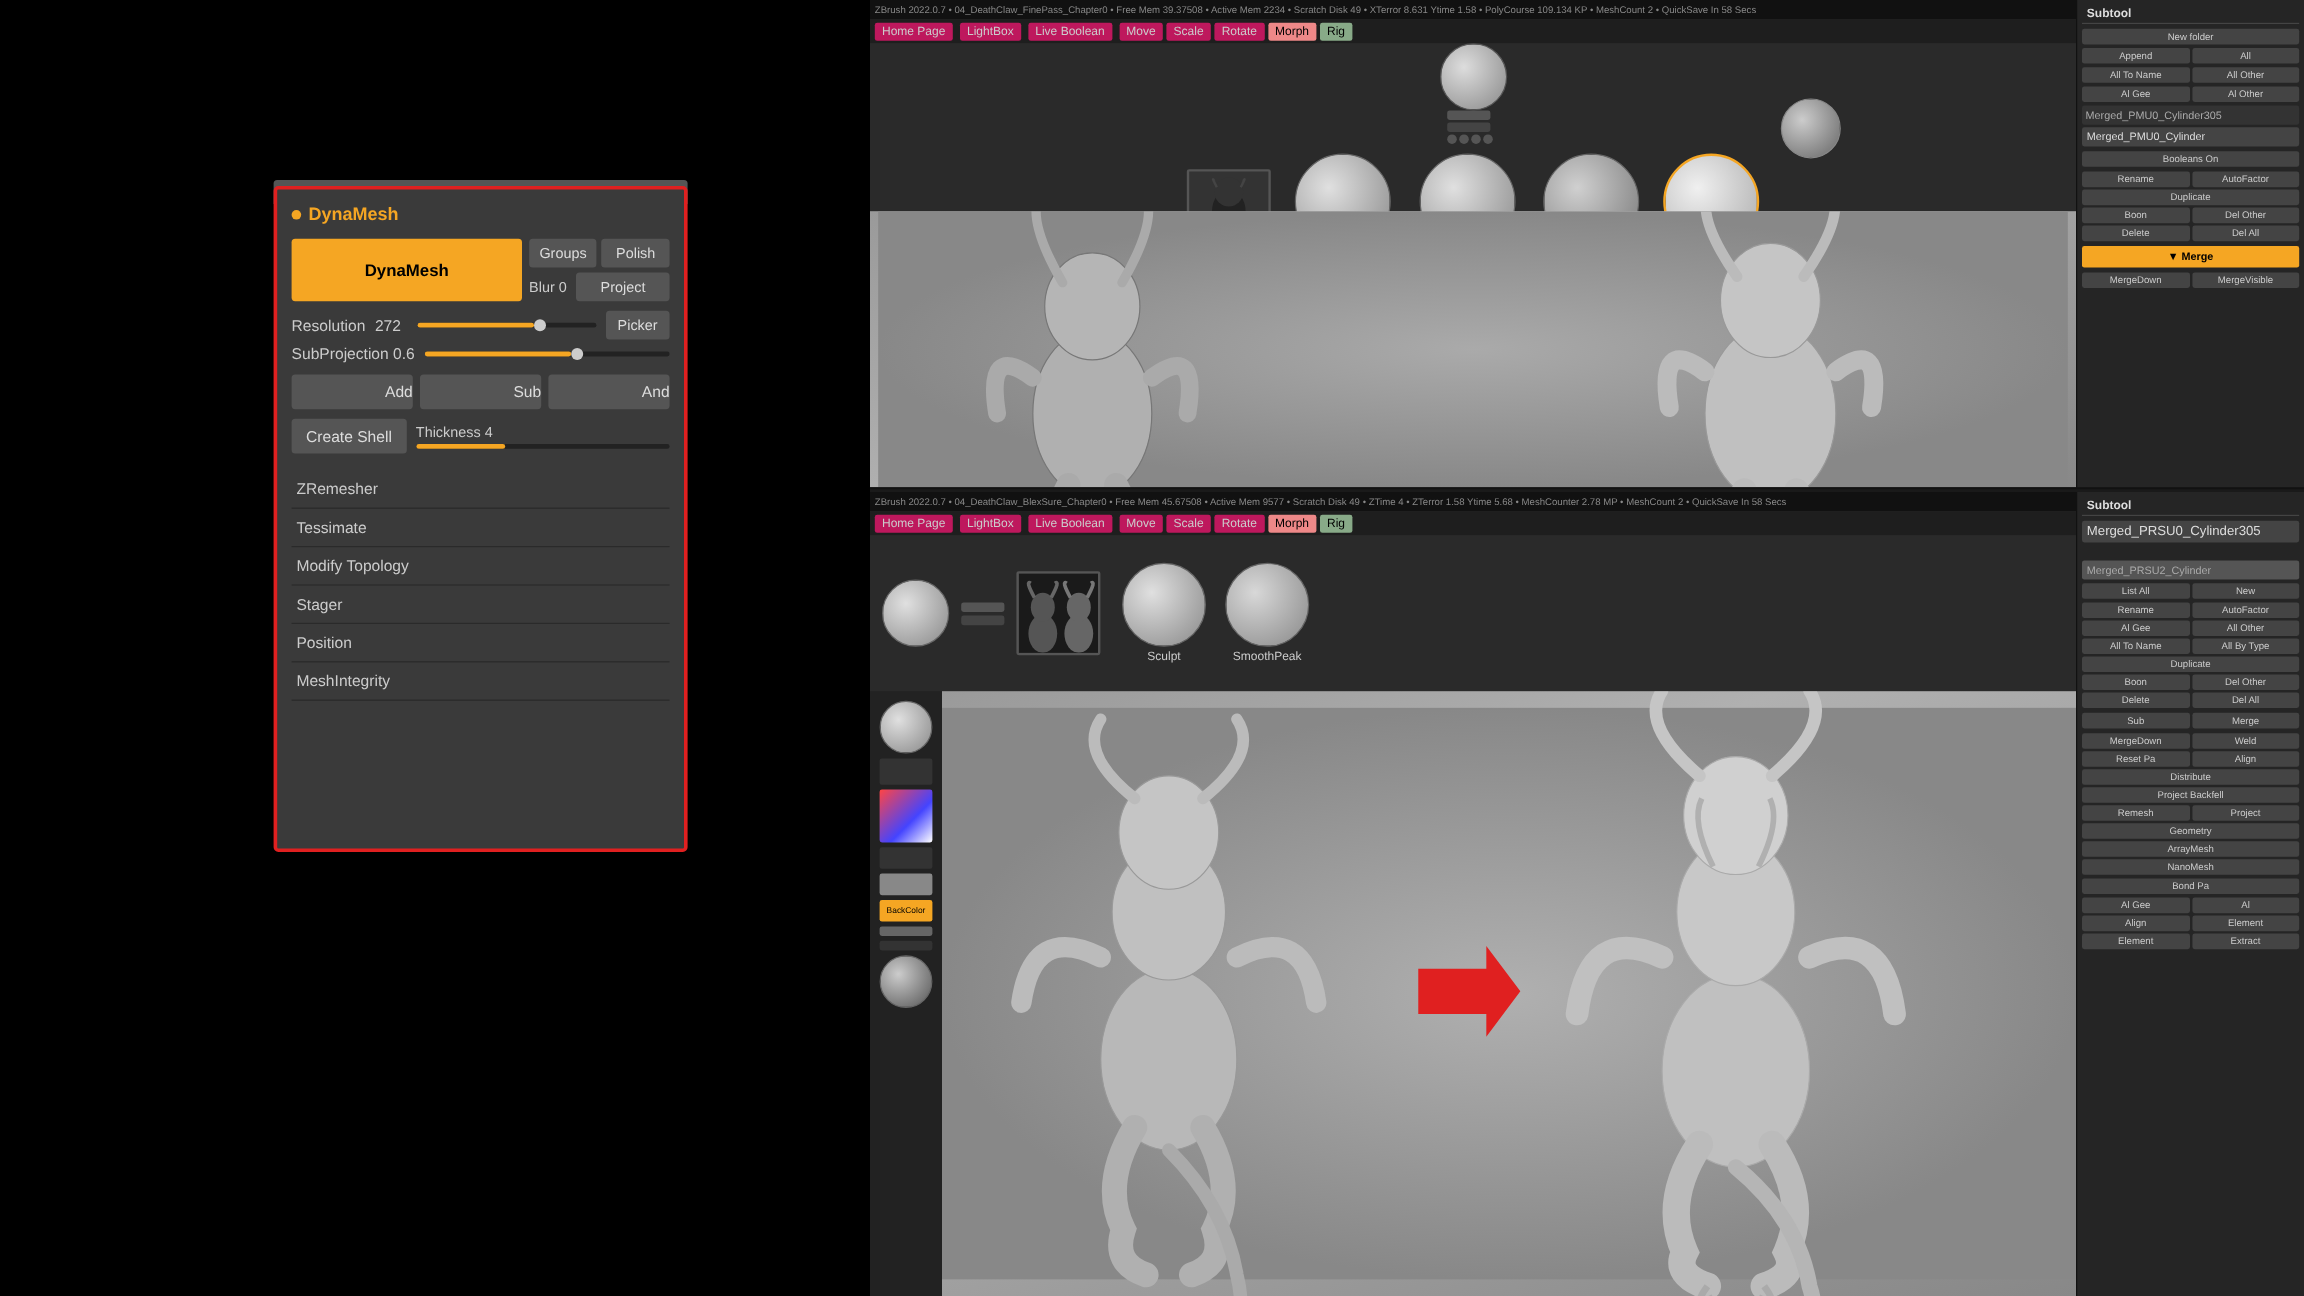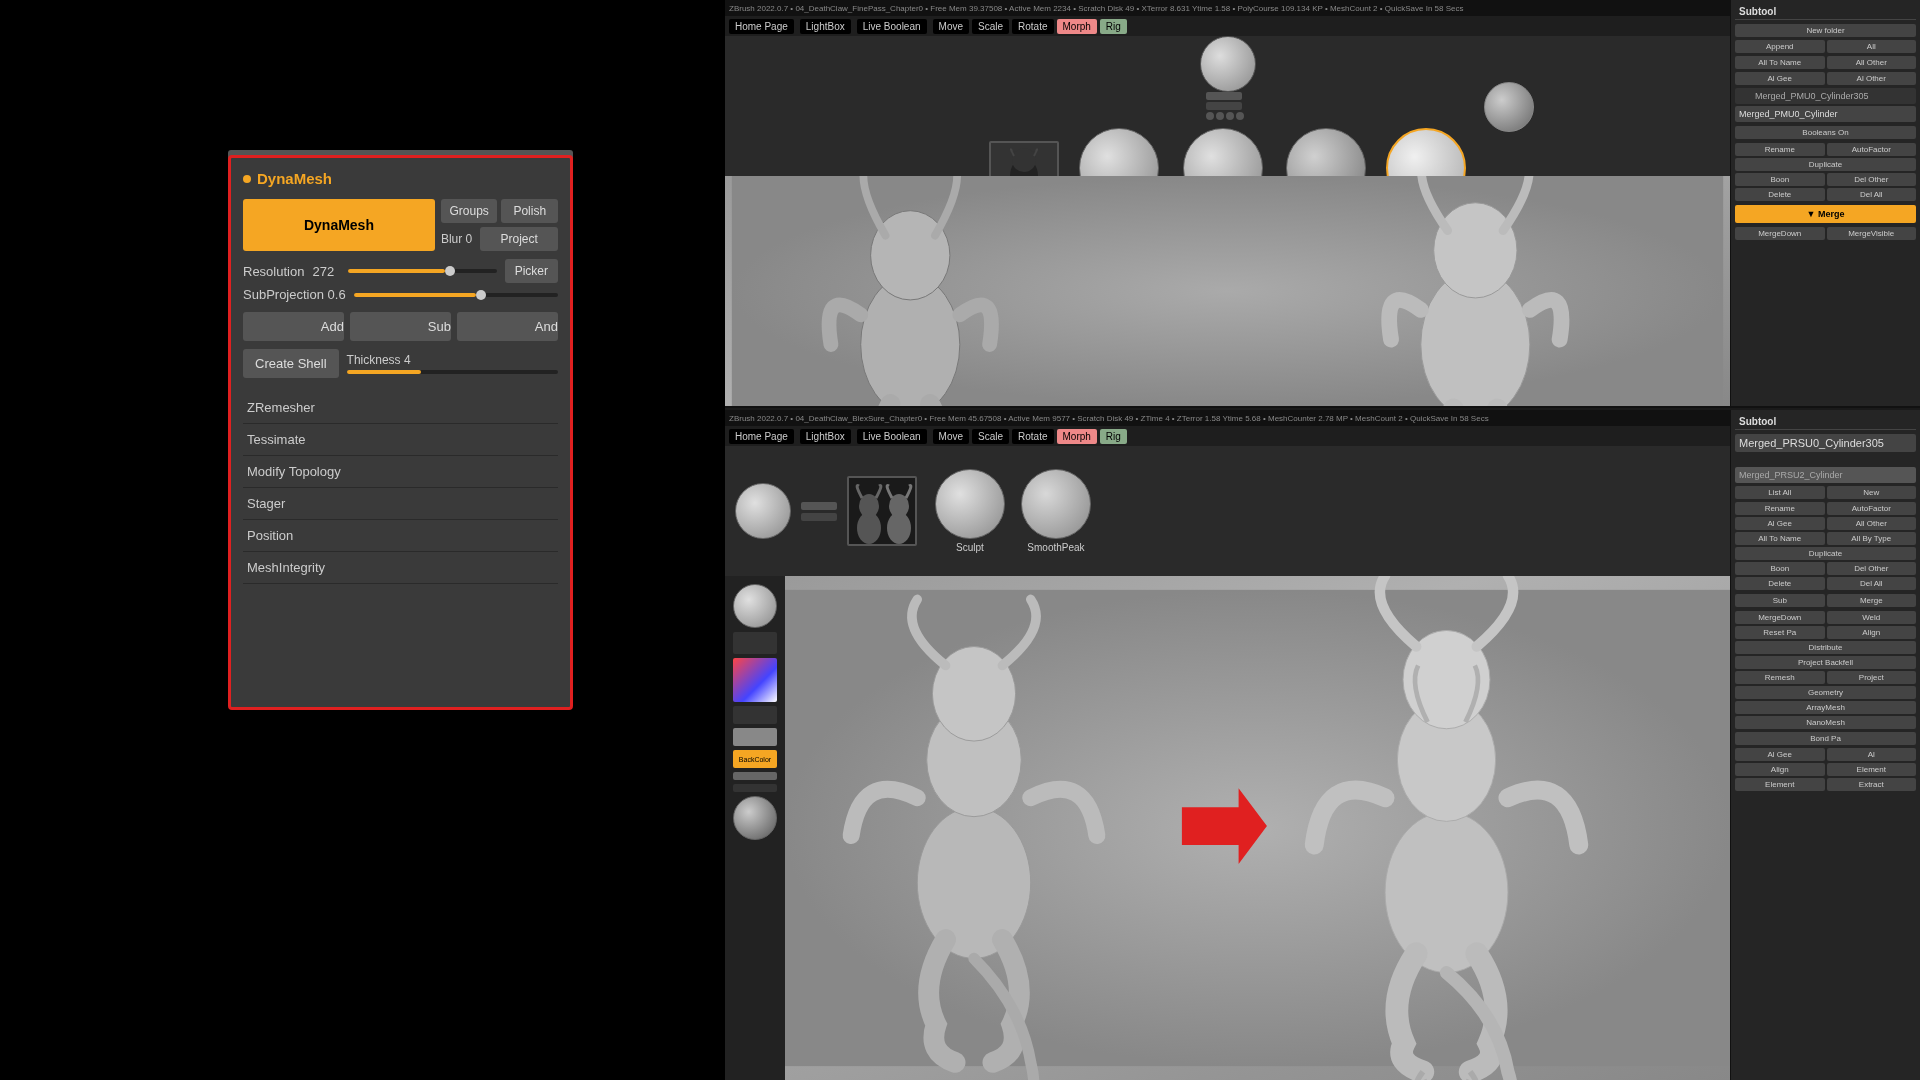--- a/index.html
+++ b/index.html
@@ -227,21 +227,21 @@
     .viewport-bottom {
       position: absolute;
       left: 0;
       top: 410px;
       width: 100%;
       height: 670px;
       background: #2a2a2a;
       overflow: hidden;
     }
     .brush-btn {
-      background: #000000;
+      background: #be185d;
       color: #ccc;
       font-size: 10px;
       padding: 2px 6px;
       border: none;
       border-radius: 2px;
       cursor: pointer;
     }
     .brush-btn.active {
       background: #f5a623;
       color: #000;
@@ -527,21 +527,21 @@
       </div>
       <div style="display:flex;gap:2px;margin-bottom:3px;">
         <button class="rs-btn">All To Name</button>
         <button class="rs-btn">All Other</button>
       </div>
       <div style="display:flex;gap:2px;margin-bottom:3px;">
         <button class="rs-btn">Al Gee</button>
         <button class="rs-btn">Al Other</button>
       </div>
 
-      <div style="background:#333;margin-bottom:2px;padding:3px 20px;border-radius:2px;color:#aaa;font-size:9px;display:flex;justify-content:space-between;cursor:pointer;">
+      <div style="background:#333;margin-bottom:2px;padding:3px 3px;border-radius:2px;color:#aaa;font-size:9px;display:flex;justify-content:space-between;cursor:pointer;">
         <span>Merged_PMU0_Cylinder305</span>
       </div>
       <div style="background:#444;margin-bottom:2px;padding:3px 4px;border-radius:2px;color:#ddd;font-size:9px;cursor:pointer;">
         Merged_PMU0_Cylinder
       </div>
 
       <div style="display:flex;gap:2px;margin:4px 0;">
         <button class="rs-btn">Booleans On</button>
       </div>
 

